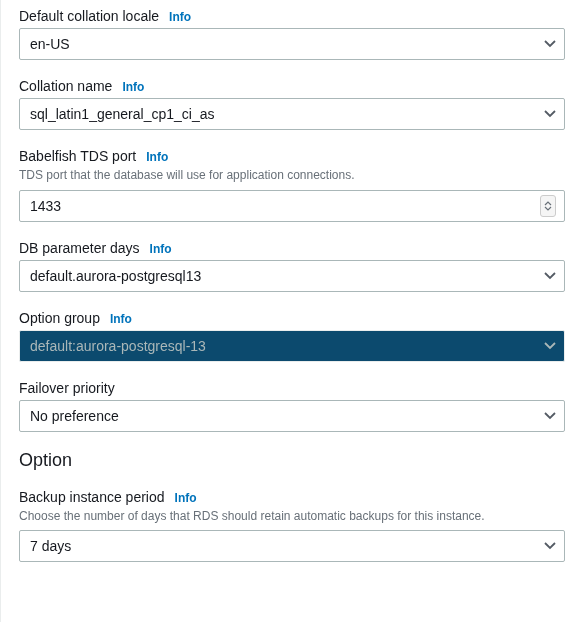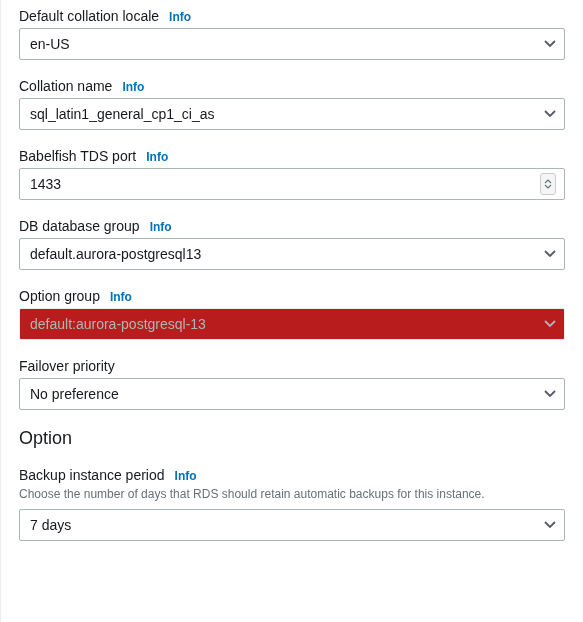--- a/index.html
+++ b/index.html
@@ -43,21 +43,21 @@
   border-radius: 2px;
   background: #fff;
   display: flex;
   align-items: center;
   justify-content: space-between;
   padding: 0 8px 0 10px;
   cursor: pointer;
 }
 .select-box .value { font-size: 14px; color: #16191f; }
 .select-box.disabled {
-  background: #b91c1c;
+  background: #0c4a6e;
   border: 1px solid #eaeded;
   cursor: default;
 }
 .select-box.disabled .value { color: #aab7b8; }
 .select-box.disabled svg path { stroke: #aab7b8; }
 .input-box {
   cursor: text;
   justify-content: flex-end;
 }
 .input-box .value { font-size: 14px; color: #16191f; flex: 1; }
@@ -108,36 +108,37 @@
         <path d="M1 1 L6 6 L11 1" stroke="#545b64" stroke-width="1.8" fill="none"></path>
       </svg>
   </div>
 </div>
 
 <div class="field">
   <div class="field-label-row">
     <span class="field-label">Babelfish TDS port</span>
     <span class="info-link">Info</span>
   </div>
+  <div class="help-text">TDS port that the database will use for application connections.</div>
   <div class="input-box">
     <span class="value">1433</span>
     <div class="spinner">
       <svg width="8" height="5" viewBox="0 0 8 5">
           <path d="M1 4 L4 1 L7 4" stroke="#687078" stroke-width="1.2" fill="none"></path>
         </svg>
       <svg width="8" height="5" viewBox="0 0 8 5">
           <path d="M1 1 L4 4 L7 1" stroke="#687078" stroke-width="1.2" fill="none"></path>
         </svg>
     </div>
   </div>
 </div>
 
 <div class="field">
   <div class="field-label-row">
-    <span class="field-label">DB database group</span>
+    <span class="field-label">DB parameter days</span>
     <span class="info-link">Info</span>
   </div>
   <div class="select-box">
     <span class="value">default.aurora-postgresql13</span>
     <svg width="12" height="8" viewBox="0 0 12 8">
         <path d="M1 1 L6 6 L11 1" stroke="#545b64" stroke-width="1.8" fill="none"></path>
       </svg>
   </div>
 </div>
 

